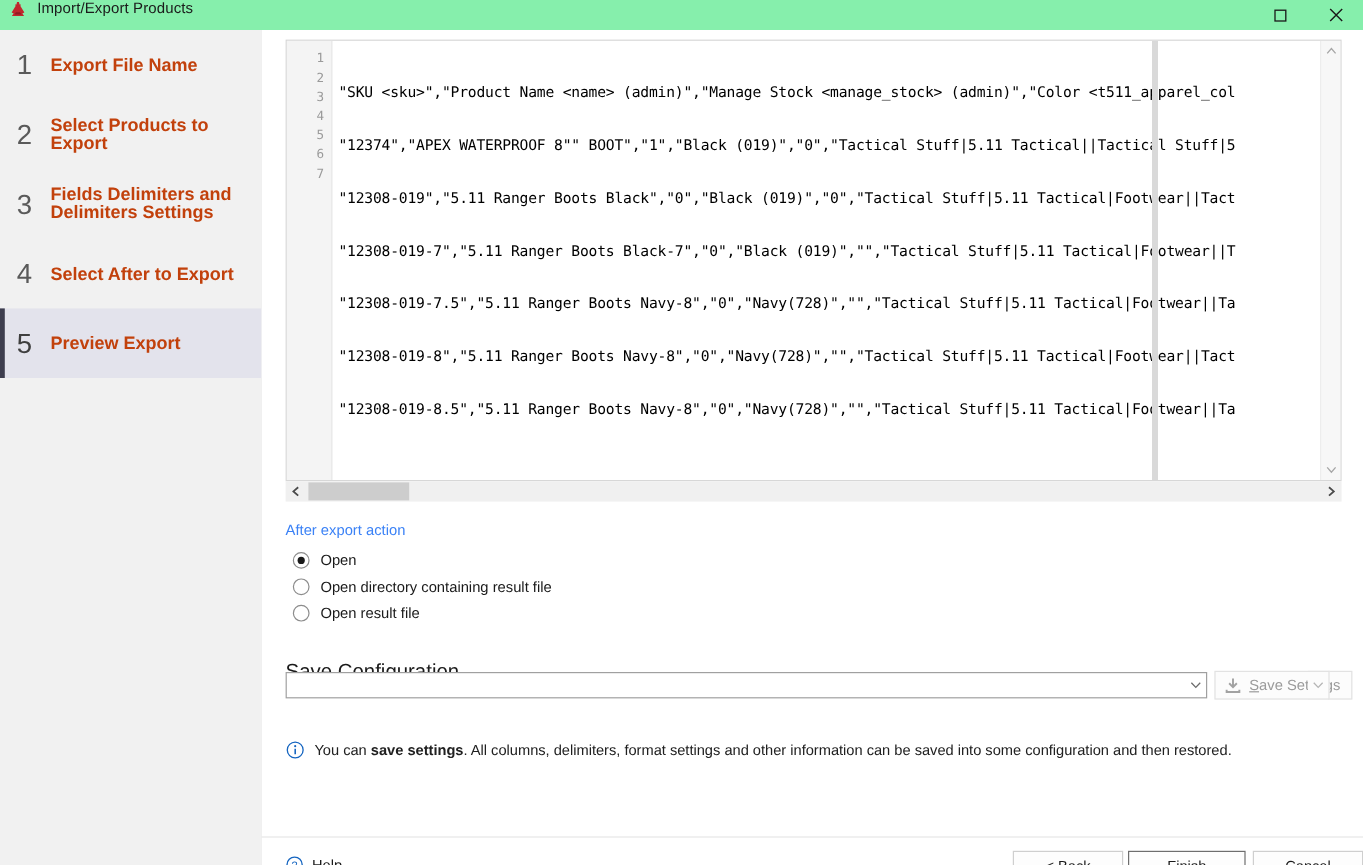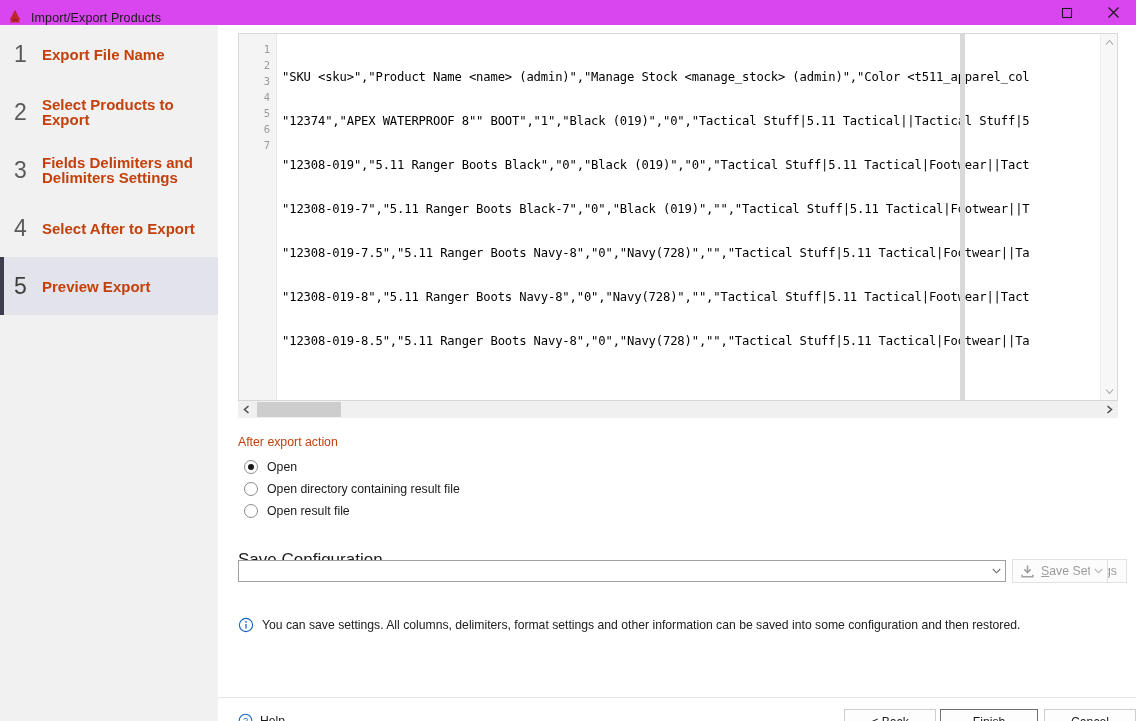--- a/index.html
+++ b/index.html
@@ -16,24 +16,24 @@
     color: #1a1a1a;
     overflow: hidden;
     position: relative;
   }
 
   
   #titlebar {
     position: absolute;
     left: 0; top: 0;
     width: 1136px; height: 25px;
-    background: #d946ef;
+    background: #86efac;
     border-bottom: 1px solid #f0f0f0;
     display: flex;
-    align-items: flex-end;
+    align-items: flex-start;
   }
   #app-icon {
     width: 16px; height: 16px;
     margin-left: 7px; margin-right: 8px;
     flex: 0 0 auto;
     position: relative;
   }
   #title-text {
     font-size: 12.5px;
     color: #1b1b1b;
@@ -184,21 +184,21 @@
   }
 
   
   #after-action {
     position: absolute;
     left: 20px; top: 410px;
     width: 500px;
   }
   #after-action-title {
     font-size: 12.3px;
-    color: #c2410c;
+    color: #3b82f6;
     margin-bottom: 7px;
   }
   .radio-row {
     display: flex;
     align-items: center;
     height: 22px;
     margin-bottom: 0px;
   }
   .radio {
     width: 14px; height: 14px;
@@ -280,21 +280,21 @@
     position: absolute;
     left: 20px; top: 592px;
     display: flex;
     align-items: center;
   }
   #info-line .txt {
     font-size: 12.2px;
     color: #202020;
     margin-left: 8px;
   }
-  #info-line .txt b { font-weight: normal; }
+  #info-line .txt b { font-weight: bold; }
 
   
   #footer-sep {
     position: absolute;
     left: 0; top: 672px;
     width: 918px; height: 1px;
     background: #e6e6e6;
   }
   #help-link {
     position: absolute;

